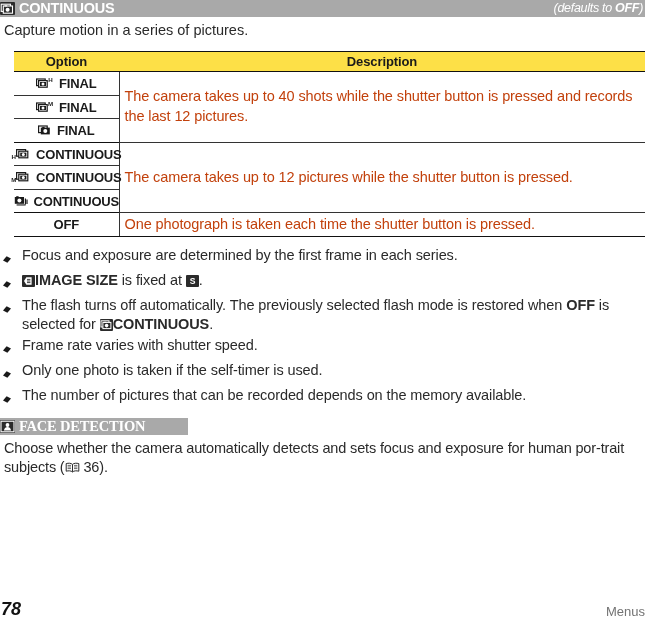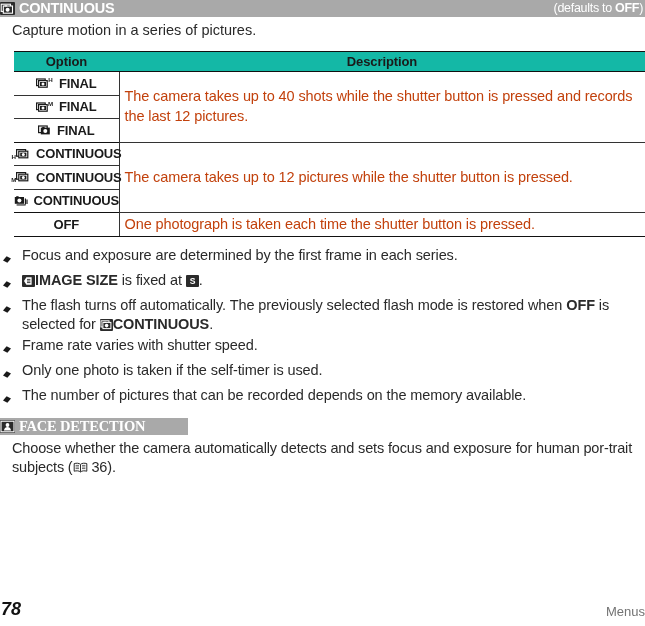--- a/index.html
+++ b/index.html
@@ -37,20 +37,21 @@
     margin-left: 4px;
   }
   .defaults-note {
     position: absolute;
     right: 2px;
     top: 1px;
     font-size: 12.5px;
     color: #ffffff;
     white-space: nowrap;
     letter-spacing: -0.3px;
+    font-style: italic;
   }
   .defaults-note b { font-weight: bold; }
 
   
   .badge {
     display: inline-block;
     width: 15px;
     height: 13px;
     background: #2b2b2b;
     border-radius: 1px;
@@ -81,21 +82,21 @@
     margin: 11px 0 0 14px;
     width: 631px;
     border-collapse: collapse;
     table-layout: fixed;
   }
   .opt-table th, .opt-table td {
     padding: 0;
     vertical-align: middle;
   }
   .opt-table thead th {
-    background: #14b8a6;
+    background: #fde047;
     border-top: 1.6px solid #111;
     border-bottom: 1.3px solid #111;
     font-size: 13px;
     font-weight: bold;
     height: 19px;
     letter-spacing: -0.1px;
   }
   .col-option { width: 105px; }
   .col-desc   { width: 526px; }
 
@@ -113,21 +114,21 @@
     border-right: 1px solid #333;
     text-align: center;
     height: 22.5px;
     font-size: 13px;
     font-weight: bold;
     white-space: nowrap;
     letter-spacing: -0.2px;
   }
   td.optcell .optinner {
     display: flex;
-    align-items: center;
+    align-items: flex-end;
     justify-content: center;
     gap: 3px;
     line-height: 1;
   }
   td.desccell {
     padding: 0 1px 0 5px;
     font-size: 14.5px;
     line-height: 19.5px;
     color: #c2410c;
     letter-spacing: -0.1px;
@@ -182,21 +183,21 @@
   }
   .running-head {
     position: absolute;
     right: 0px;
     bottom: 1px;
     font-size: 13px;
     color: #737373;
   }
 
   .content { padding: 0 0 0 0; }
-  .pagebody { padding: 0 2px 0 2px; margin-left: 8px; }
+  .pagebody { padding: 0 2px 0 2px; }
 </style>
 </head>
 <body>
 
 <div class="content">
 
   <div class="section-bar full">
     <span class="badge">
       <svg width="15" height="13" viewBox="0 0 15 13">
         <rect x="1.2" y="2.2" width="9.2" height="7.2" fill="none" stroke="#fff" stroke-width="1.1"></rect>

